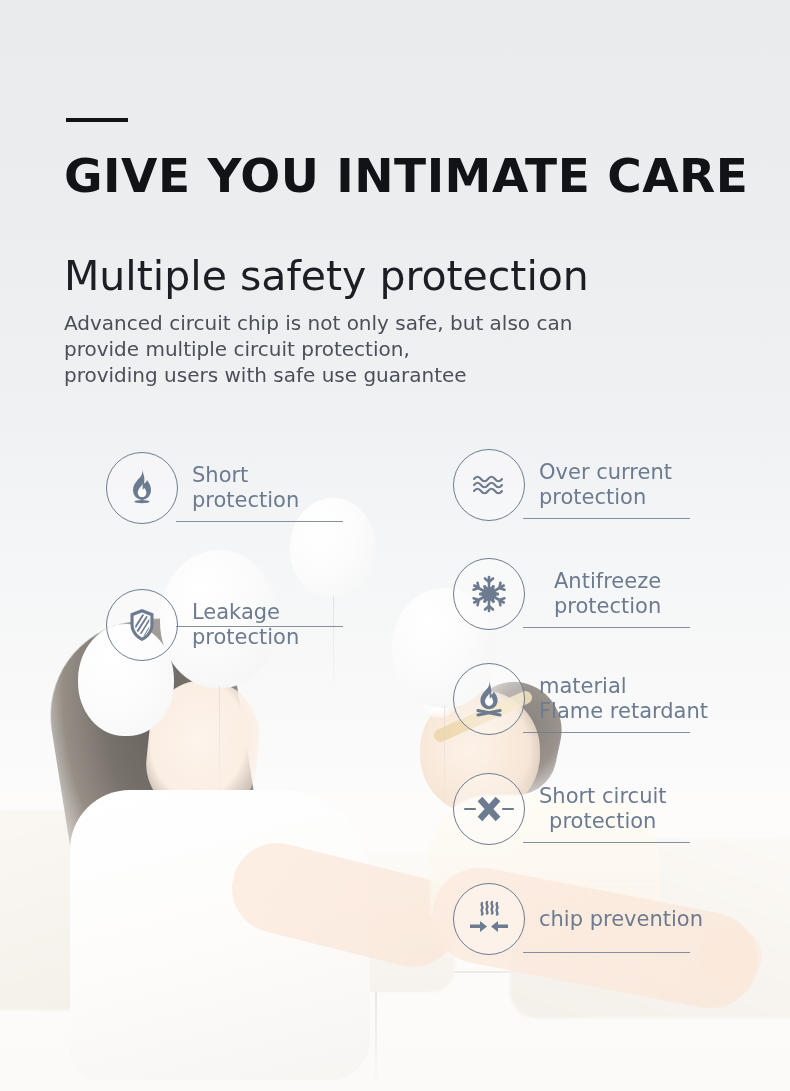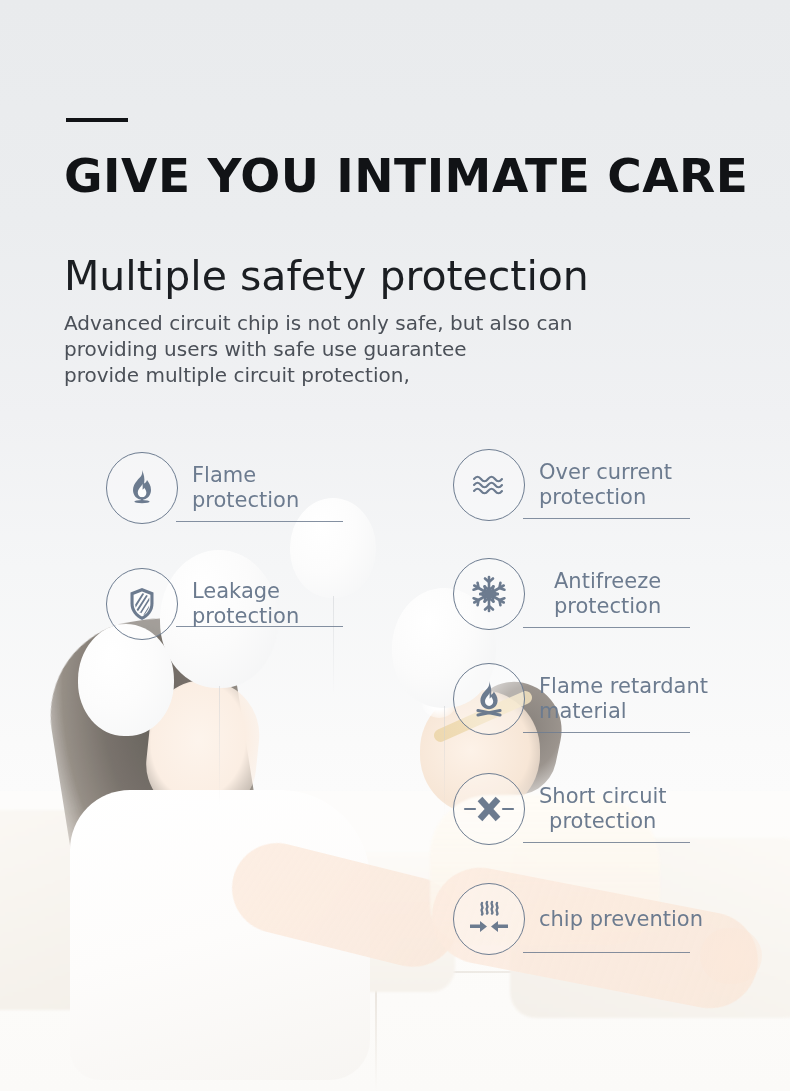--- a/index.html
+++ b/index.html
@@ -101,43 +101,43 @@
   <div class="bstring" style="left:333px;top:596px;height:100px;"></div>
   <div class="balloon" style="left:392px;top:588px;width:104px;height:120px;background:radial-gradient(ellipse at 35% 28%,#ffffff 0%,#fbfbfb 45%,#f1f2f3 100%);"></div>
   <div class="bstring" style="left:444px;top:706px;height:110px;"></div>
   <div class="balloon" style="left:78px;top:624px;width:96px;height:112px;background:radial-gradient(ellipse at 35% 28%,#ffffff 0%,#fcfcfc 45%,#f4f5f6 100%);"></div>
 
   <div class="rule"></div>
   <div class="h1">GIVE YOU INTIMATE CARE</div>
   <div class="h2">Multiple safety protection</div>
   <div class="body">
     <div>Advanced circuit chip is not only safe, but also can</div>
+    <div>provide multiple circuit protection,</div>
     <div>providing users with safe use guarantee</div>
-    <div>provide multiple circuit protection,</div>
   </div>
 
   <div class="feat" style="left:106px;top:452px;">
     <div class="circle">
       <span>
         <svg width="38" height="40" viewBox="0 0 38 40">
           <path fill="#6c7b8f" d="M19 2c1.2 5.4-2.4 7.6-4.8 10.4-2.6 3-4.2 5.8-4.2 9.5 0 5.6 4 9.6 9 9.6s9-4 9-9.6c0-4.3-2.2-7-4-9.8-.5 1.8-1.6 2.9-2.9 3.4 1-5.2-.4-9.6-2.1-13.5z"></path>
           <path fill="#fdfdfd" d="M19.2 14c.8 3-1.4 4.3-2.6 6-1.2 1.7-1.8 3-1.8 4.8 0 2.6 1.9 4.5 4.3 4.5s4.3-1.9 4.3-4.5c0-2.1-1.1-3.5-2.2-5.1-.3 1-.9 1.6-1.7 1.9.6-2.6-.1-5.1-.3-7.6z"></path>
           <ellipse cx="19" cy="33.6" rx="7.6" ry="1.7" fill="#6c7b8f"></ellipse>
           <rect x="17.8" y="29.5" width="2.4" height="4" fill="#6c7b8f"></rect>
         </svg>
       </span>
     </div>
     <div class="label">
-      <div>Flame</div>
+      <div>Short</div>
       <div>protection</div>
     </div>
   </div>
   <div class="uline" style="left:176px;top:521px;width:167px;"></div>
 
-  <div class="feat" style="left:106px;top:568px;">
+  <div class="feat" style="left:106px;top:589px;">
     <div class="circle">
       <span>
         <svg width="38" height="40" viewBox="0 0 38 40">
           <path fill="#6c7b8f" d="M19 4 7.5 8.6v11c0 7.6 5 13.6 11.5 16.4 6.5-2.8 11.5-8.8 11.5-16.4v-11z"></path>
           <path fill="#fdfdfd" d="M19 7.4 10.6 10.8v8.8c0 5.9 3.7 10.6 8.4 13 4.7-2.4 8.4-7.1 8.4-13v-8.8z"></path>
           <g fill="#6c7b8f">
             <path d="M12.2 20.6 19.4 9.3c.6.1 1.2.3 1.8.5L12.7 23.5c-.3-.9-.4-1.9-.5-2.9z"></path>
             <path d="M13.6 25.8 23.2 11.1l1.6.7-9.8 15.5c-.5-.5-.9-1-1.4-1.5z"></path>
             <path d="M16.6 29 26.3 13.6v2.9l-8 12.7c-.6-.4-1.2-.8-1.7-1.2z"></path>
             <path d="M20.4 31.1l5.9-9.6c-.2 1.2-.5 2.3-.9 3.3l-3.6 5.8c-.5.2-.9.4-1.4.5z"></path>
@@ -210,22 +210,22 @@
           <path fill="#6c7b8f" d="M20 3c1.4 5.6-2.6 8-5 11-2.3 2.9-3.6 5.4-3.6 8.6 0 5 3.9 8.6 8.6 8.6s8.6-3.6 8.6-8.6c0-3.8-2-6.3-3.8-9-.5 1.7-1.5 2.7-2.7 3.2.9-4.9-.5-9.1-2.1-13.8z"></path>
           <path fill="#fbfbfc" d="M20.1 13.5c.8 2.8-1.3 4-2.4 5.6-1.1 1.6-1.7 2.8-1.7 4.5 0 2.5 1.8 4.3 4.1 4.3s4.1-1.8 4.1-4.3c0-2-1-3.3-2.1-4.8-.3.9-.8 1.5-1.6 1.8.5-2.4-.1-4.8-.4-7.1z"></path>
           <g stroke="#6c7b8f" stroke-width="3.2" stroke-linecap="round">
             <line x1="9" y1="37" x2="31" y2="32.5"></line>
             <line x1="9" y1="32.5" x2="31" y2="37"></line>
           </g>
         </svg>
       </span>
     </div>
     <div class="label">
+      <div>material</div>
       <div>Flame retardant</div>
-      <div>material</div>
     </div>
   </div>
   <div class="uline" style="left:523px;top:732px;width:167px;"></div>
 
   <div class="feat" style="left:453px;top:773px;text-align:center;">
     <div class="circle">
       <span>
         <svg width="52" height="30" viewBox="0 0 52 30">
           <g stroke="#6c7b8f" stroke-width="2.2" stroke-linecap="round">
             <line x1="2" y1="15" x2="12" y2="15"></line>

